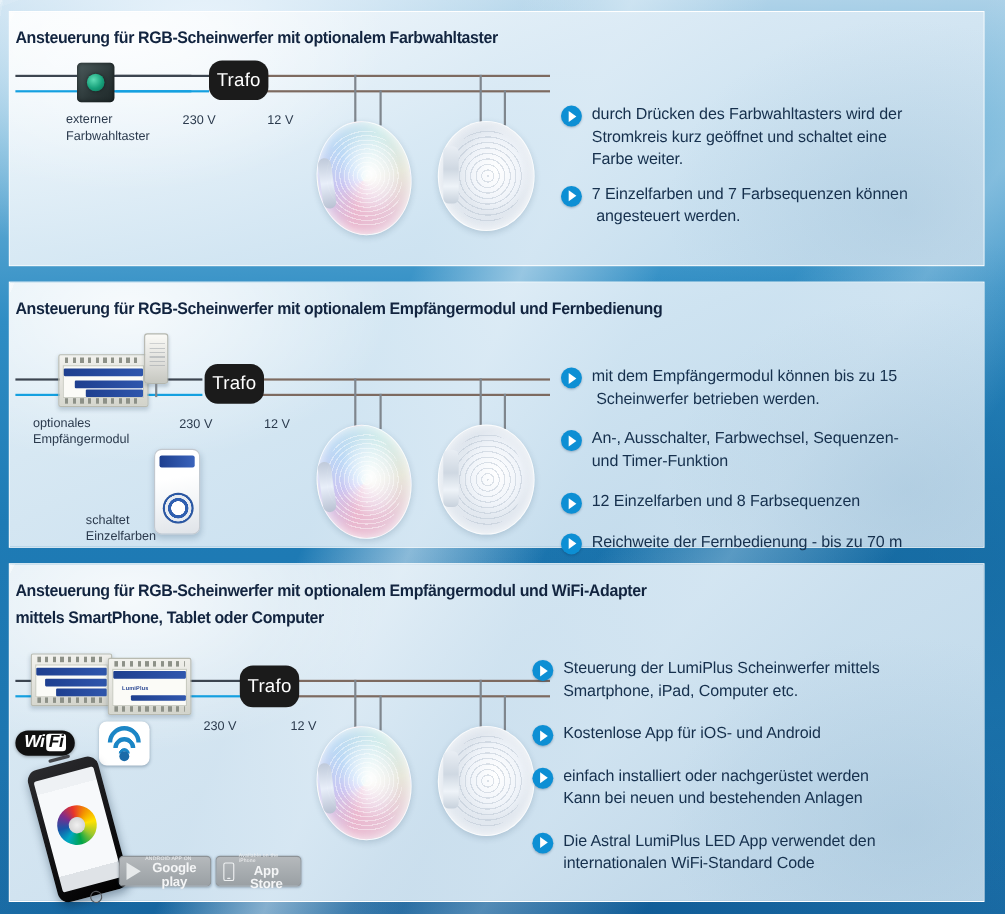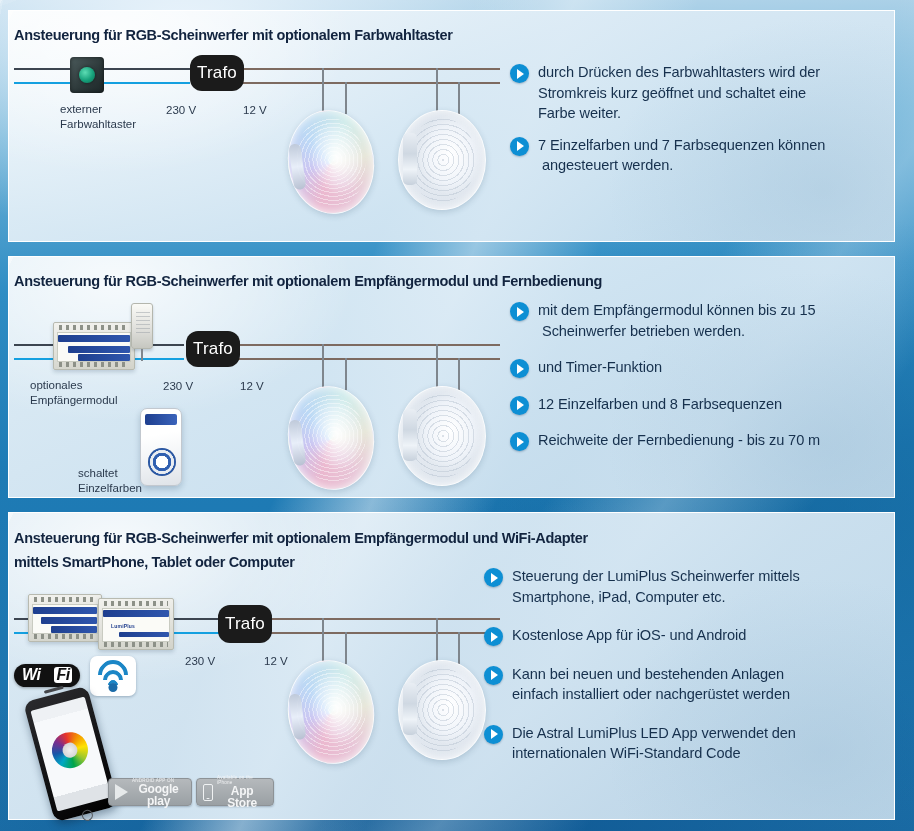--- a/index.html
+++ b/index.html
@@ -259,21 +259,21 @@
     color:#fff;
     font-weight:bold;
     font-size:16px;
     font-style:italic;
     letter-spacing:-.5px;
     line-height:1;
     box-shadow:0 1px 3px rgba(0,0,0,.35);
   }
   .wifi-logo .fi {
     background:#fff;color:#111;border-radius:3px;
-    padding:0 2px;margin-left:14px;display:inline-block;
+    padding:0 2px;margin-left:2px;display:inline-block;
   }
 
   
   .wifi-signal{
     position:absolute;width:46px;height:40px;
     background:#fff;border-radius:7px;
     box-shadow:0 1px 3px rgba(10,40,70,.3);
   }
   .wifi-signal i{
     position:absolute;left:50%;bottom:6px;transform:translateX(-50%);
@@ -345,21 +345,21 @@
   .apple-glyph{
     width:11px;height:17px;margin-right:4px;border:1.6px solid #f0f2f3;border-radius:2px;
     position:relative;
   }
   .apple-glyph::after{
     content:"";position:absolute;left:50%;bottom:.5px;transform:translateX(-50%);
     width:3px;height:1.4px;background:#f0f2f3;border-radius:1px;
   }
 
   
-  .bullets { position: absolute; width: 388px; }
+  .bullets { position: absolute; width: 388px; margin-top: 32px; }
   #bullets-1 { left: 506px; top: 62px; }
   #bullets-2 { left: 506px; top: 300px; }
   #bullets-3 { left: 480px; top: 566px; }
 
   .bullet {
     position: relative;
     padding-left: 32px;
     color: #16304d;
     font-size: 14.6px;
     line-height: 20.5px;
@@ -496,20 +496,21 @@
 </div>
 
 <div class="bullets" id="bullets-2">
   <div class="bullet" style="margin-bottom:16px;">
     <span class="arrow"></span>
     <span class="b-line">mit dem Empfängermodul können bis zu 15</span>
     <span class="b-line indent">Scheinwerfer betrieben werden.</span>
   </div>
   <div class="bullet" style="margin-bottom:16px;">
     <span class="arrow"></span>
+    <span class="b-line">An-, Ausschalter, Farbwechsel, Sequenzen-</span>
     <span class="b-line">und Timer-Funktion</span>
   </div>
   <div class="bullet" style="margin-bottom:16px;">
     <span class="arrow"></span>
     <span class="b-line">12 Einzelfarben und 8 Farbsequenzen</span>
   </div>
   <div class="bullet">
     <span class="arrow"></span>
     <span class="b-line">Reichweite der Fernbedienung - bis zu 70 m</span>
   </div>
@@ -601,21 +602,21 @@
     <span class="arrow"></span>
     <span class="b-line">Steuerung der LumiPlus Scheinwerfer mittels</span>
     <span class="b-line">Smartphone, iPad, Computer etc.</span>
   </div>
   <div class="bullet" style="margin-bottom:18px;">
     <span class="arrow"></span>
     <span class="b-line">Kostenlose App für iOS- und Android</span>
   </div>
   <div class="bullet" style="margin-bottom:18px;">
     <span class="arrow"></span>
+    <span class="b-line">einfach installiert oder nachgerüstet werden</span>
     <span class="b-line">Kann bei neuen und bestehenden Anlagen</span>
-    <span class="b-line">einfach installiert oder nachgerüstet werden</span>
   </div>
   <div class="bullet">
     <span class="arrow"></span>
     <span class="b-line">Die Astral LumiPlus LED App verwendet den</span>
     <span class="b-line">internationalen WiFi-Standard Code</span>
   </div>
 </div>
 
 </body></html>

